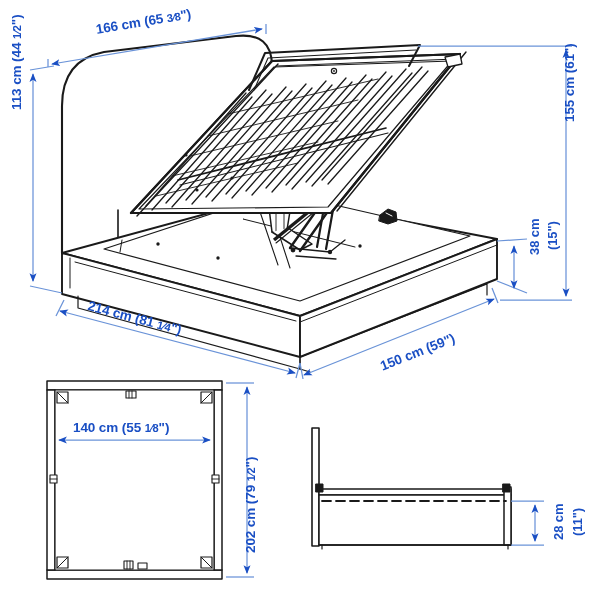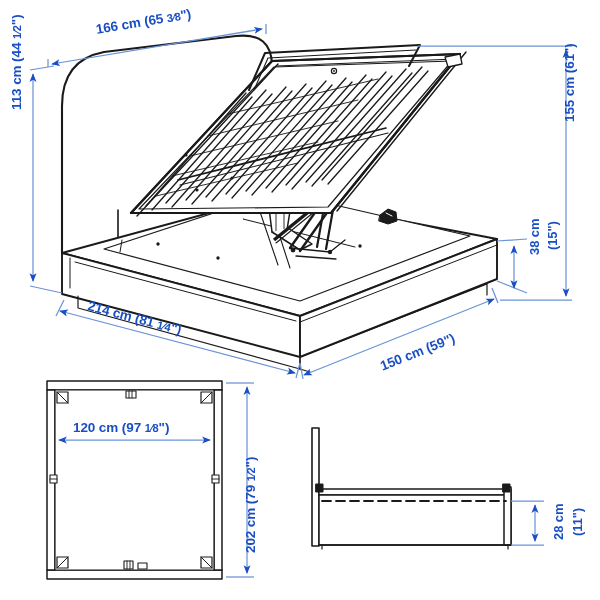--- a/index.html
+++ b/index.html
@@ -309,22 +309,22 @@
   </div>
 
   <div class="dim-label" style="left:528px; top:255px; transform:rotate(-90deg); transform-origin:left top; font-size:13px;">
     <span>38 cm</span>
   </div>
   <div class="dim-label" style="left:546px; top:250px; transform:rotate(-90deg); transform-origin:left top; font-size:13px;">
     <span>(15")</span>
   </div>
 
   <div class="dim-label" style="left:73px; top:421px;">
-    <span>120 cm</span>
-    <span>(97 </span><span class="frac">1</span><span class="frac">⁄</span><span class="frac">8</span><span>")</span>
+    <span>140 cm</span>
+    <span>(55 </span><span class="frac">1</span><span class="frac">⁄</span><span class="frac">8</span><span>")</span>
   </div>
 
   <div class="dim-label" style="left:244px; top:553px; transform:rotate(-90deg); transform-origin:left top;">
     <span>202 cm</span>
     <span>(79 </span><span class="frac">1</span><span class="frac">⁄</span><span class="frac">2</span><span>")</span>
   </div>
 
   <div class="dim-label" style="left:552px; top:540px; transform:rotate(-90deg); transform-origin:left top; font-size:13px;">
     <span>28 cm</span>
   </div>

